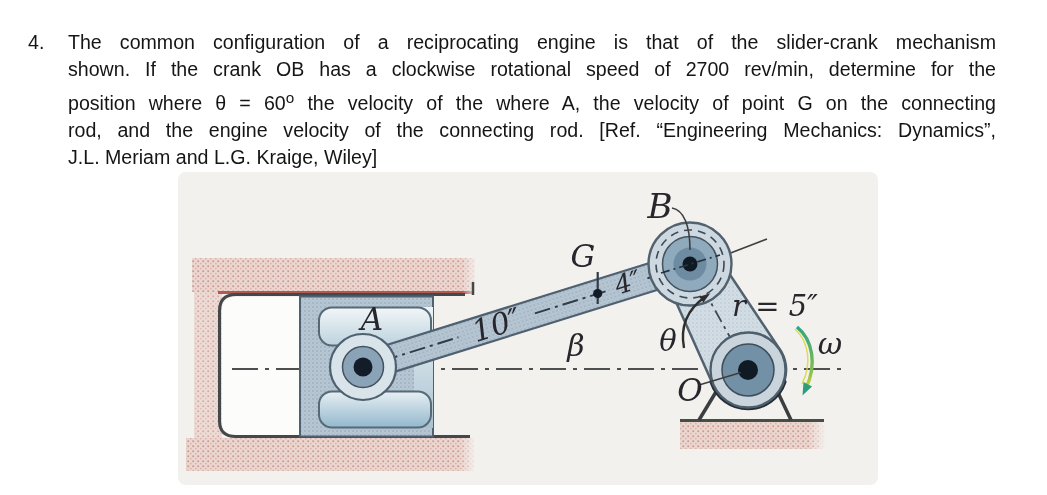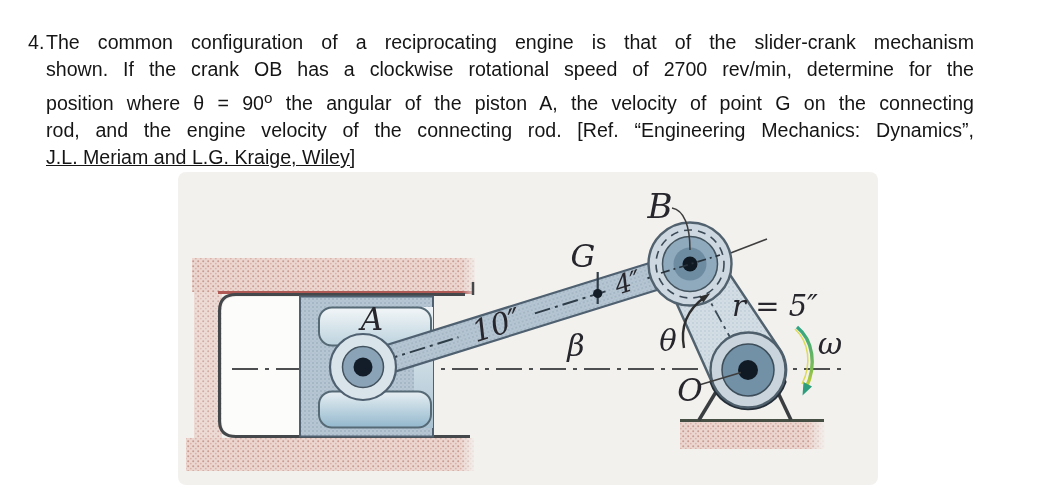--- a/index.html
+++ b/index.html
@@ -1,38 +1,38 @@
 <!DOCTYPE html>
 <html><head>
 <meta charset="utf-8">
 <style>
   html,body{margin:0;padding:0;background:#ffffff;width:1047px;height:495px;overflow:hidden;}
   body{font-family:"Liberation Sans",sans-serif;color:#151515;position:relative;}
 
   
   .problem{position:absolute;left:28px;top:29px;width:968px;font-size:19.6px;line-height:27.3px;}
   .problem .num{position:absolute;left:0;top:0;}
-  .problem .lines{margin-left:18px;width:928px;}
+  .problem .lines{margin-left:40px;width:928px;}
   .pline{text-align:justify;text-align-last:justify;white-space:normal;}
-  .pline.last{text-align:left;text-align-last:left;text-decoration:underline;}
+  .pline.last{text-align:left;text-align-last:left;}
   .deg{font-size:0.78em;vertical-align:7px;letter-spacing:0;}
 
   
   .figwrap{position:absolute;left:172px;top:170px;width:710px;height:322px;}
   .fig-label{font-family:"DejaVu Serif","Liberation Serif",serif;font-style:italic;fill:#26262c;}
 </style>
 </head>
 <body>
 
 <div class="problem">
   <span class="num">4.</span>
   <div class="lines">
     <div class="pline">The common configuration of a reciprocating engine is that of the slider-crank mechanism</div>
     <div class="pline">shown. If the crank OB has a clockwise rotational speed of 2700 rev/min, determine for the</div>
-    <div class="pline"><span>position where θ = 90</span><span class="deg">o</span><span> the angular of the piston A, the velocity of point G on the connecting</span></div>
+    <div class="pline"><span>position where θ = 60</span><span class="deg">o</span><span> the velocity of the where A, the velocity of point G on the connecting</span></div>
     <div class="pline">rod, and the engine velocity of the connecting rod. [Ref. “Engineering Mechanics: Dynamics”,</div>
     <div class="pline last">J.L. Meriam and L.G. Kraige, Wiley]</div>
   </div>
 </div>
 
 <div class="figwrap">
 <svg width="710" height="322" viewBox="0 0 710 322" xmlns="http://www.w3.org/2000/svg">
   <defs>
     <pattern id="pinkHatch" patternUnits="userSpaceOnUse" width="5" height="5">
       <rect width="5" height="5" fill="#ecd6d0"></rect>

